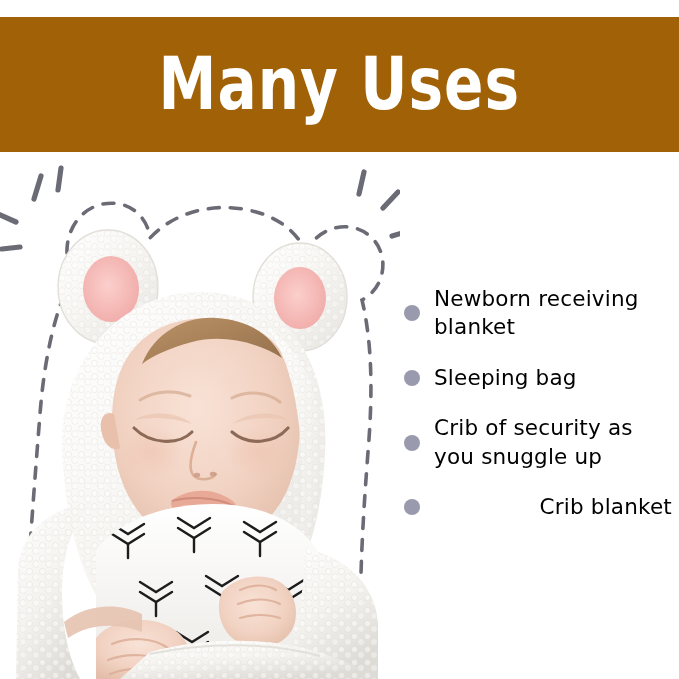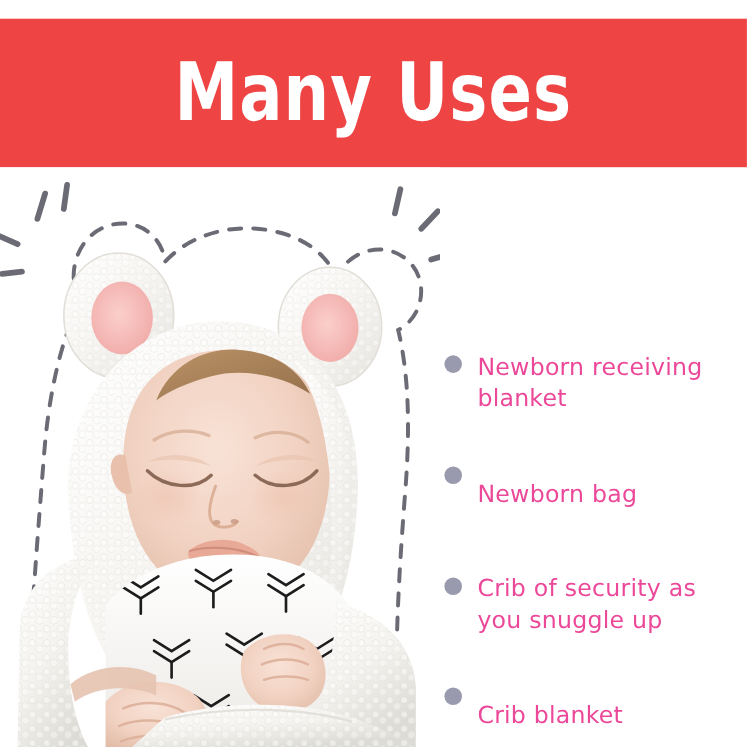--- a/index.html
+++ b/index.html
@@ -21,21 +21,21 @@
     background: #ffffff;
   }
 
   
   .header-band {
     position: absolute;
     left: 0;
     top: 17px;
     width: 679px;
     height: 135px;
-    background: #ef4444;
+    background: #a16207;
     display: flex;
     align-items: center;
     justify-content: center;
     box-sizing: border-box;
   }
   .header-title {
     color: #ffffff;
     font-family: "DejaVu Sans", sans-serif;
     font-size: 60px;
     font-weight: bold;
@@ -73,37 +73,36 @@
     width: 268px;
     margin: 0;
     padding: 0;
     list-style: none;
   }
   .use-item {
     display: flex;
     align-items: center;
     margin-bottom: 22px;
   }
-  .use-item:last-child { margin-bottom: 0; }
+  .use-item:last-child { margin-bottom: 0; justify-content: space-between; }
   .use-bullet {
     flex: 0 0 auto;
     width: 16px;
     height: 16px;
     border-radius: 50%;
     background: #9a9aae;
     margin-right: 14px;
   }
   .use-text {
-    color: #ec4899;
+    color: #000000;
     font-family: "DejaVu Sans", sans-serif;
     font-size: 21.5px;
     line-height: 1.32;
     letter-spacing: 0.2px;
     font-weight: 400;
-    margin-top: 36px;
   }
 </style>
 </head>
 <body>
 
 <div id="page">
 
   <div class="header-band">
     <div class="header-title">Many Uses</div>
   </div>
@@ -361,21 +360,21 @@
       </svg>
     </div>
 
     <ul class="uses-list">
       <li class="use-item">
         <span class="use-bullet"></span>
         <span class="use-text">Newborn receiving blanket</span>
       </li>
       <li class="use-item">
         <span class="use-bullet"></span>
-        <span class="use-text">Newborn bag</span>
+        <span class="use-text">Sleeping bag</span>
       </li>
       <li class="use-item">
         <span class="use-bullet"></span>
         <span class="use-text">Crib of security as you snuggle up</span>
       </li>
       <li class="use-item">
         <span class="use-bullet"></span>
         <span class="use-text">Crib blanket</span>
       </li>
     </ul>

